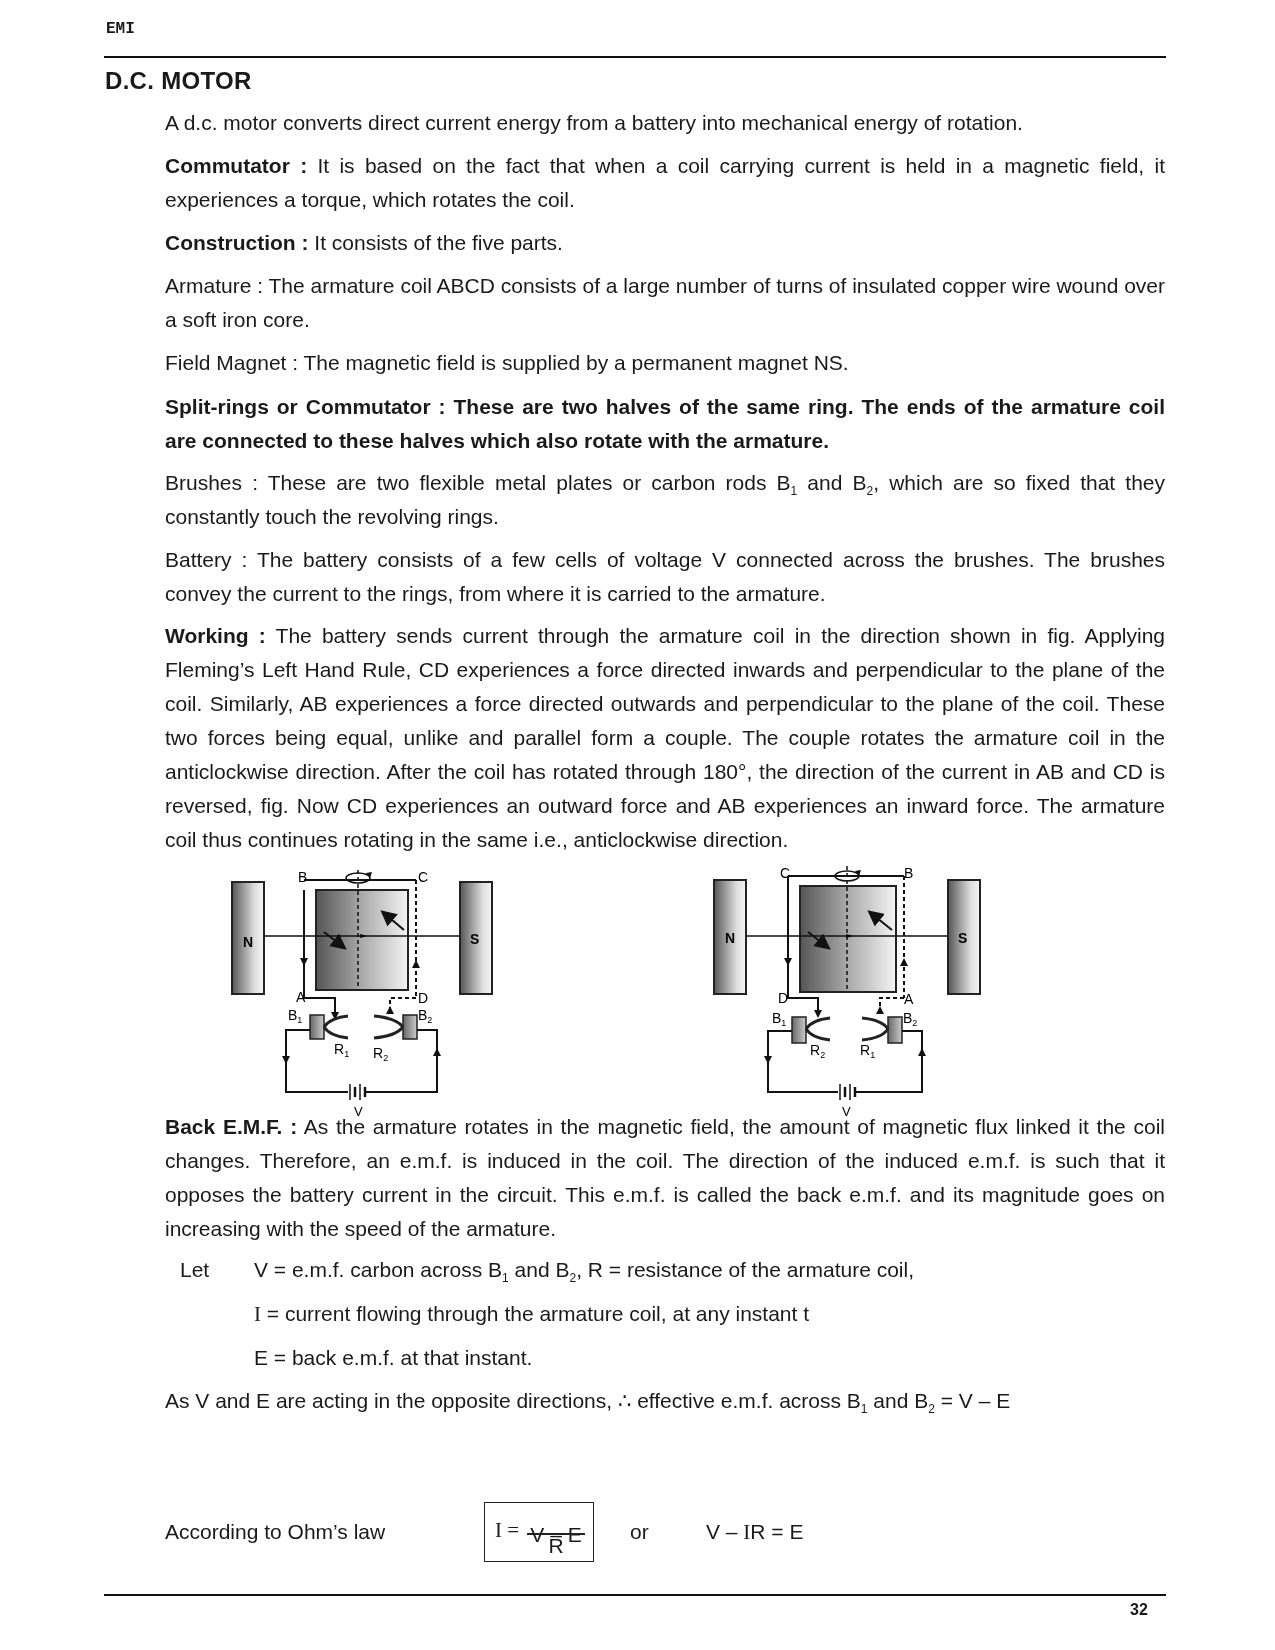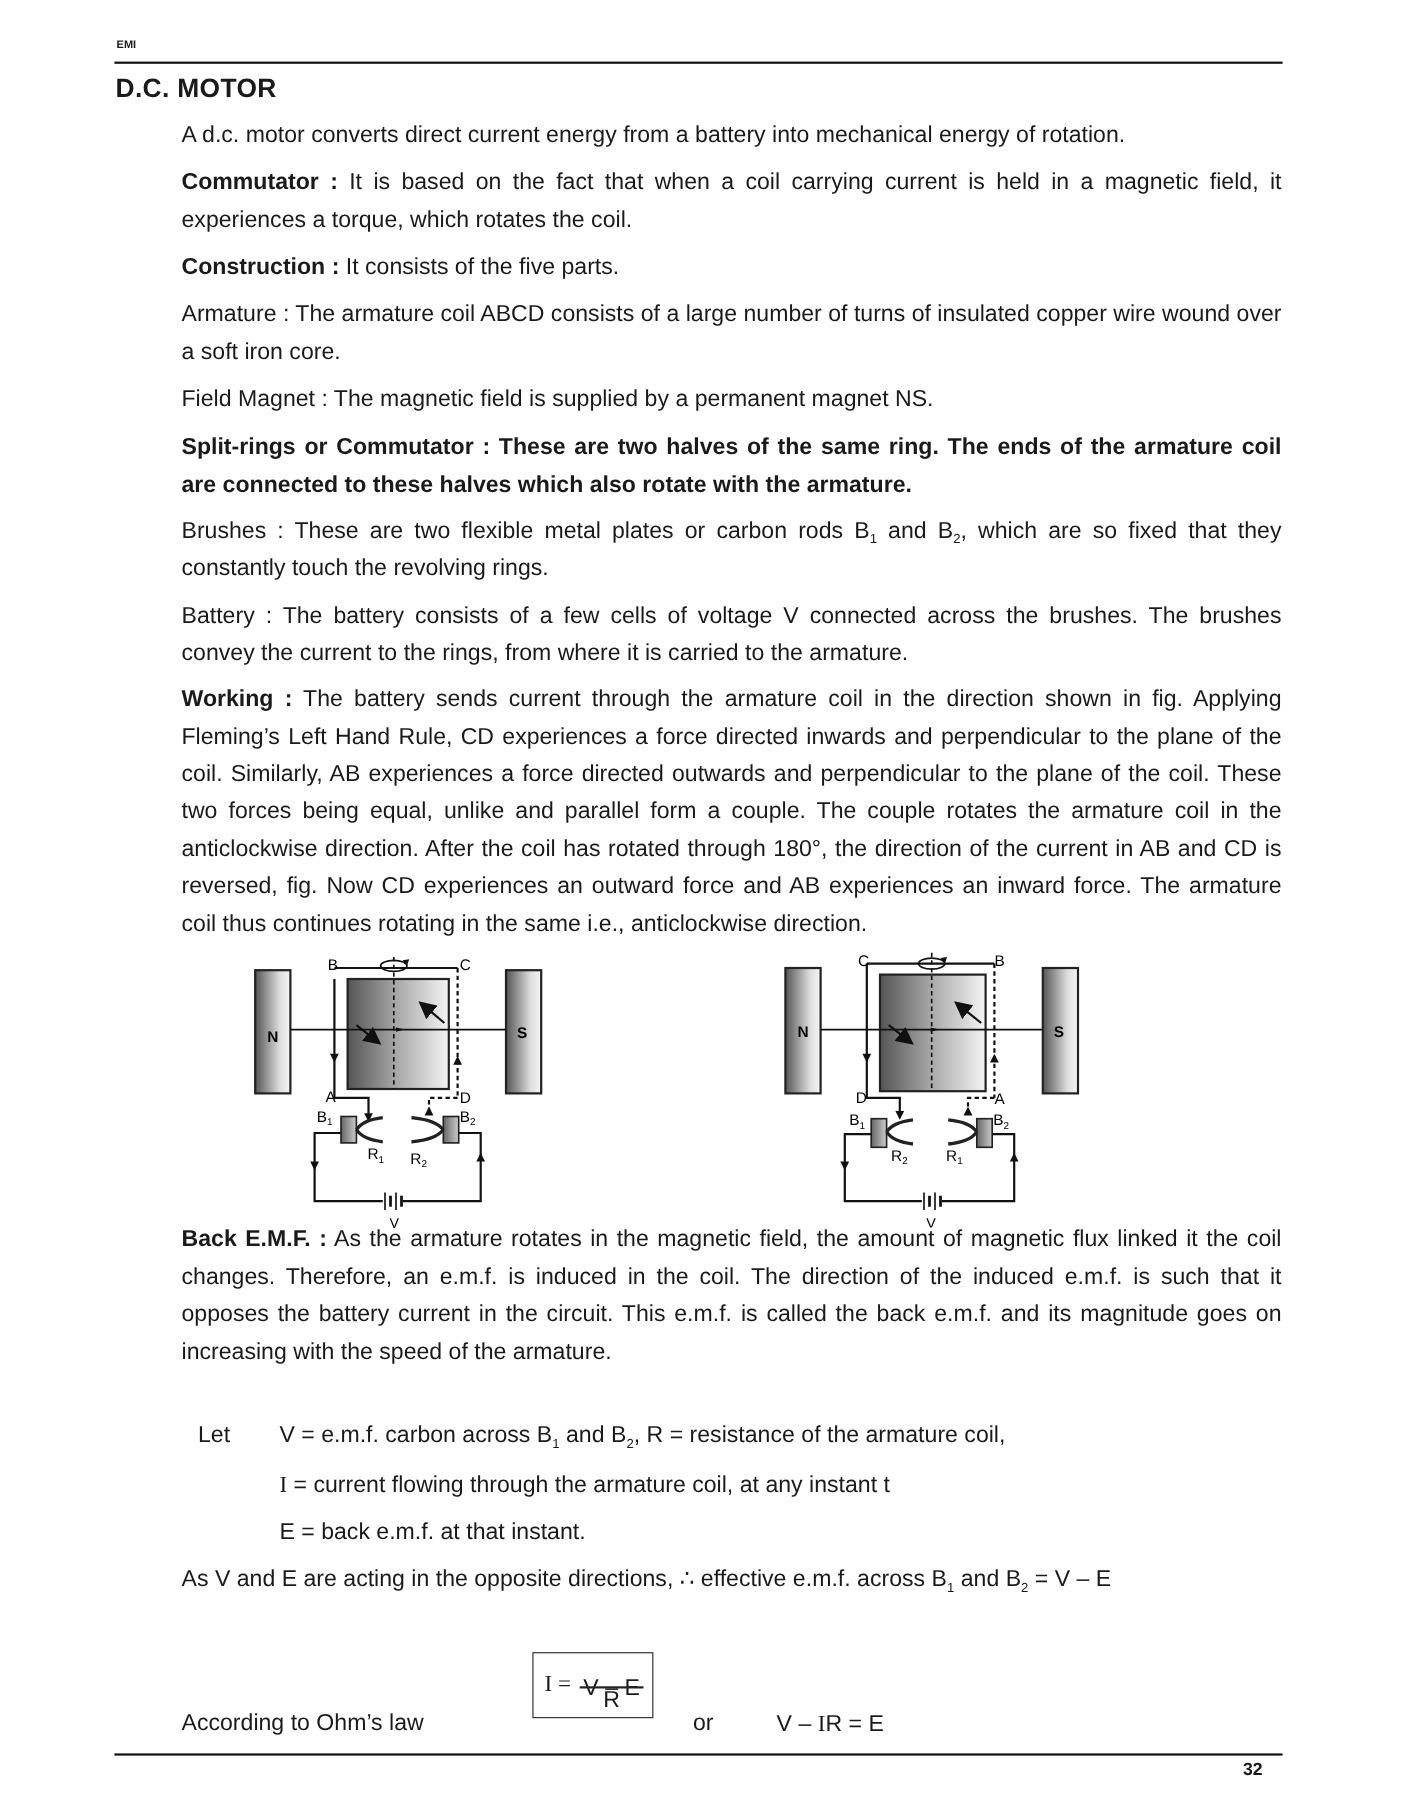--- a/index.html
+++ b/index.html
@@ -1,28 +1,28 @@
 <!DOCTYPE html>
 <html><head>
 <meta charset="utf-8">
 <style>
   html, body { margin: 0; padding: 0; background: #ffffff; }
   body { width: 1275px; height: 1650px; position: relative; overflow: hidden;
          font-family: "Liberation Sans", sans-serif; color: #1a1a1a; }
-  .running-head { position: absolute; left: 106px; top: 36px; font-size: 10px; font-weight: bold; }
+  .running-head { position: absolute; left: 106px; top: 20px; font-size: 16px; font-weight: bold; font-family: Liberation Mono, monospace; }
   .rule { position: absolute; left: 104px; width: 1062px; height: 2px; background: #111; }
   .rule.top { top: 56px; }
   .rule.bottom { top: 1594px; }
   .page-number { position: absolute; left: 1130px; top: 1601px; font-size: 16px; font-weight: bold; }
   .section-title { position: absolute; left: 105px; top: 67px; font-size: 24px; font-weight: bold; letter-spacing: 0.3px; }
   .para { position: absolute; left: 165px; width: 1000px; font-size: 21px; line-height: 34px; text-align: justify; text-align-last: left; margin: 0; }
   .para b { font-weight: bold; }
   sub { font-size: 12px; vertical-align: -5px; line-height: 0; }
   .fig { position: absolute; }
-  .let-row { position: absolute; font-size: 21px; line-height: 34px; margin-top: 35px; }
+  .let-row { position: absolute; font-size: 21px; line-height: 34px; }
   .formula-box { position: absolute; left: 484px; top: 1502px; width: 108px; height: 58px; border: 1.5px solid #222; }
   .fx-I { position: absolute; left: 10px; top: 15px; font-family: "Liberation Serif", serif; font-size: 21px; }
   .fx-num { position: absolute; left: 42px; top: 20px; font-size: 21px; width: 58px; text-align: center; }
   .fx-bar { position: absolute; left: 42px; top: 30px; width: 58px; height: 1.5px; background: #222; }
   .fx-den { position: absolute; left: 42px; top: 31px; font-size: 21px; width: 58px; text-align: center; }
   .serif { font-family: "Liberation Serif", serif; }
 </style>
 </head>
 <body>
 

